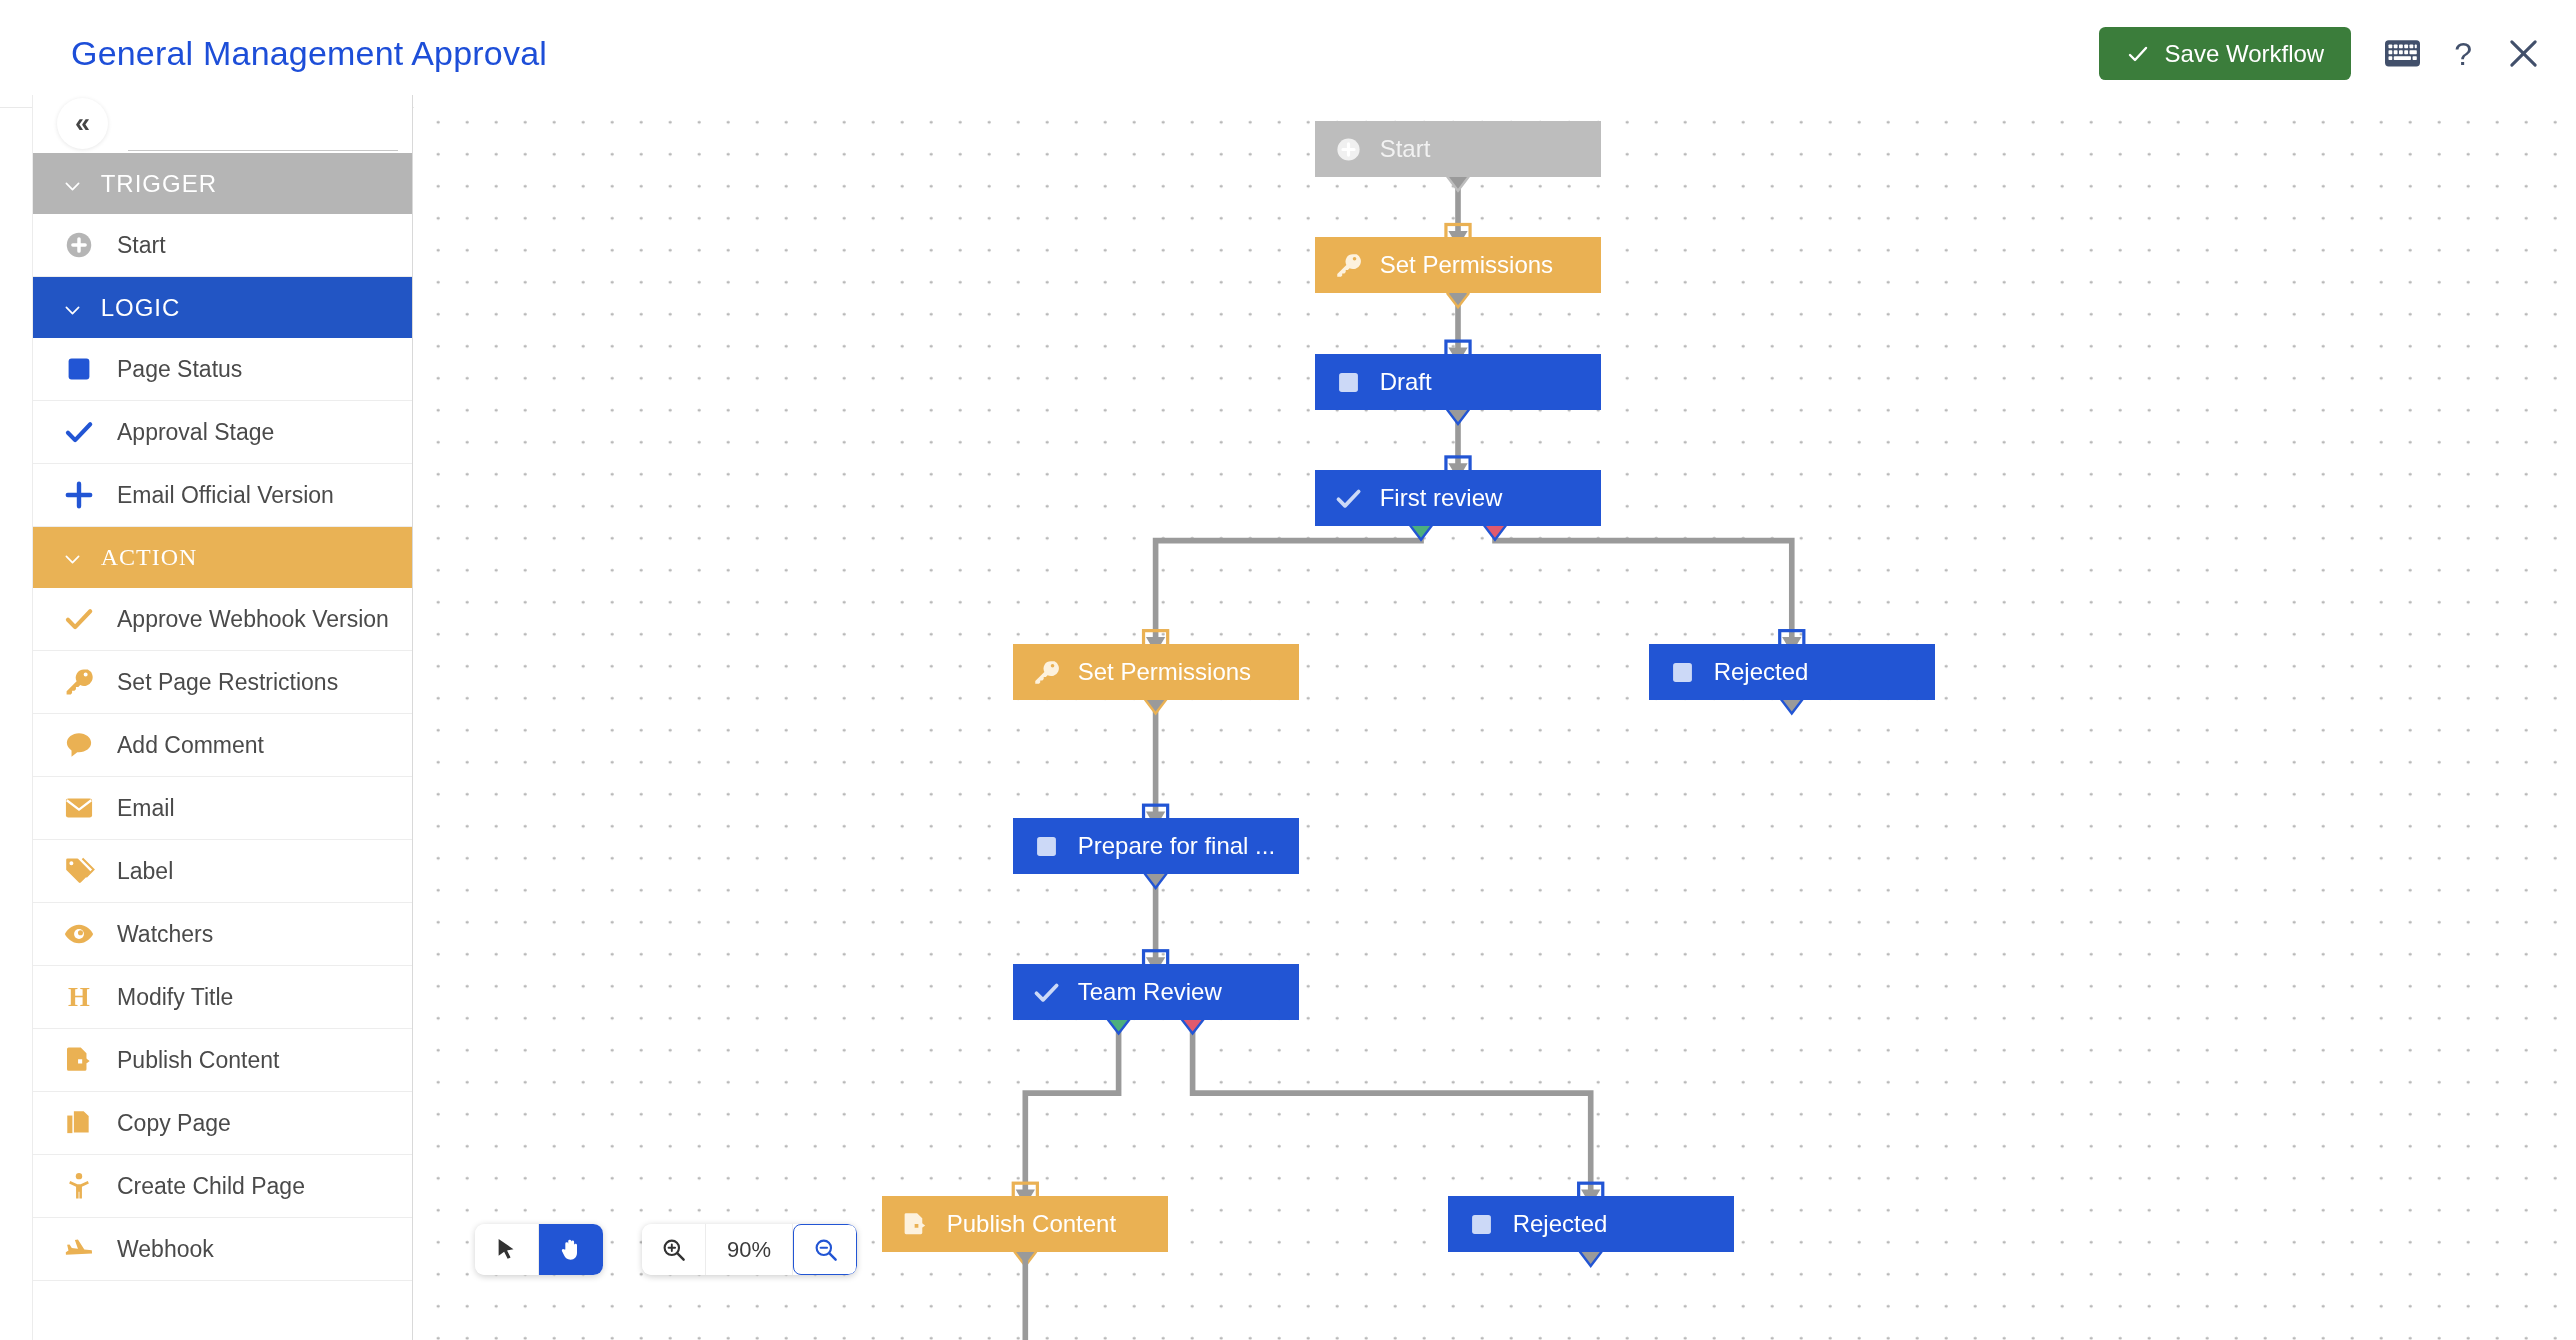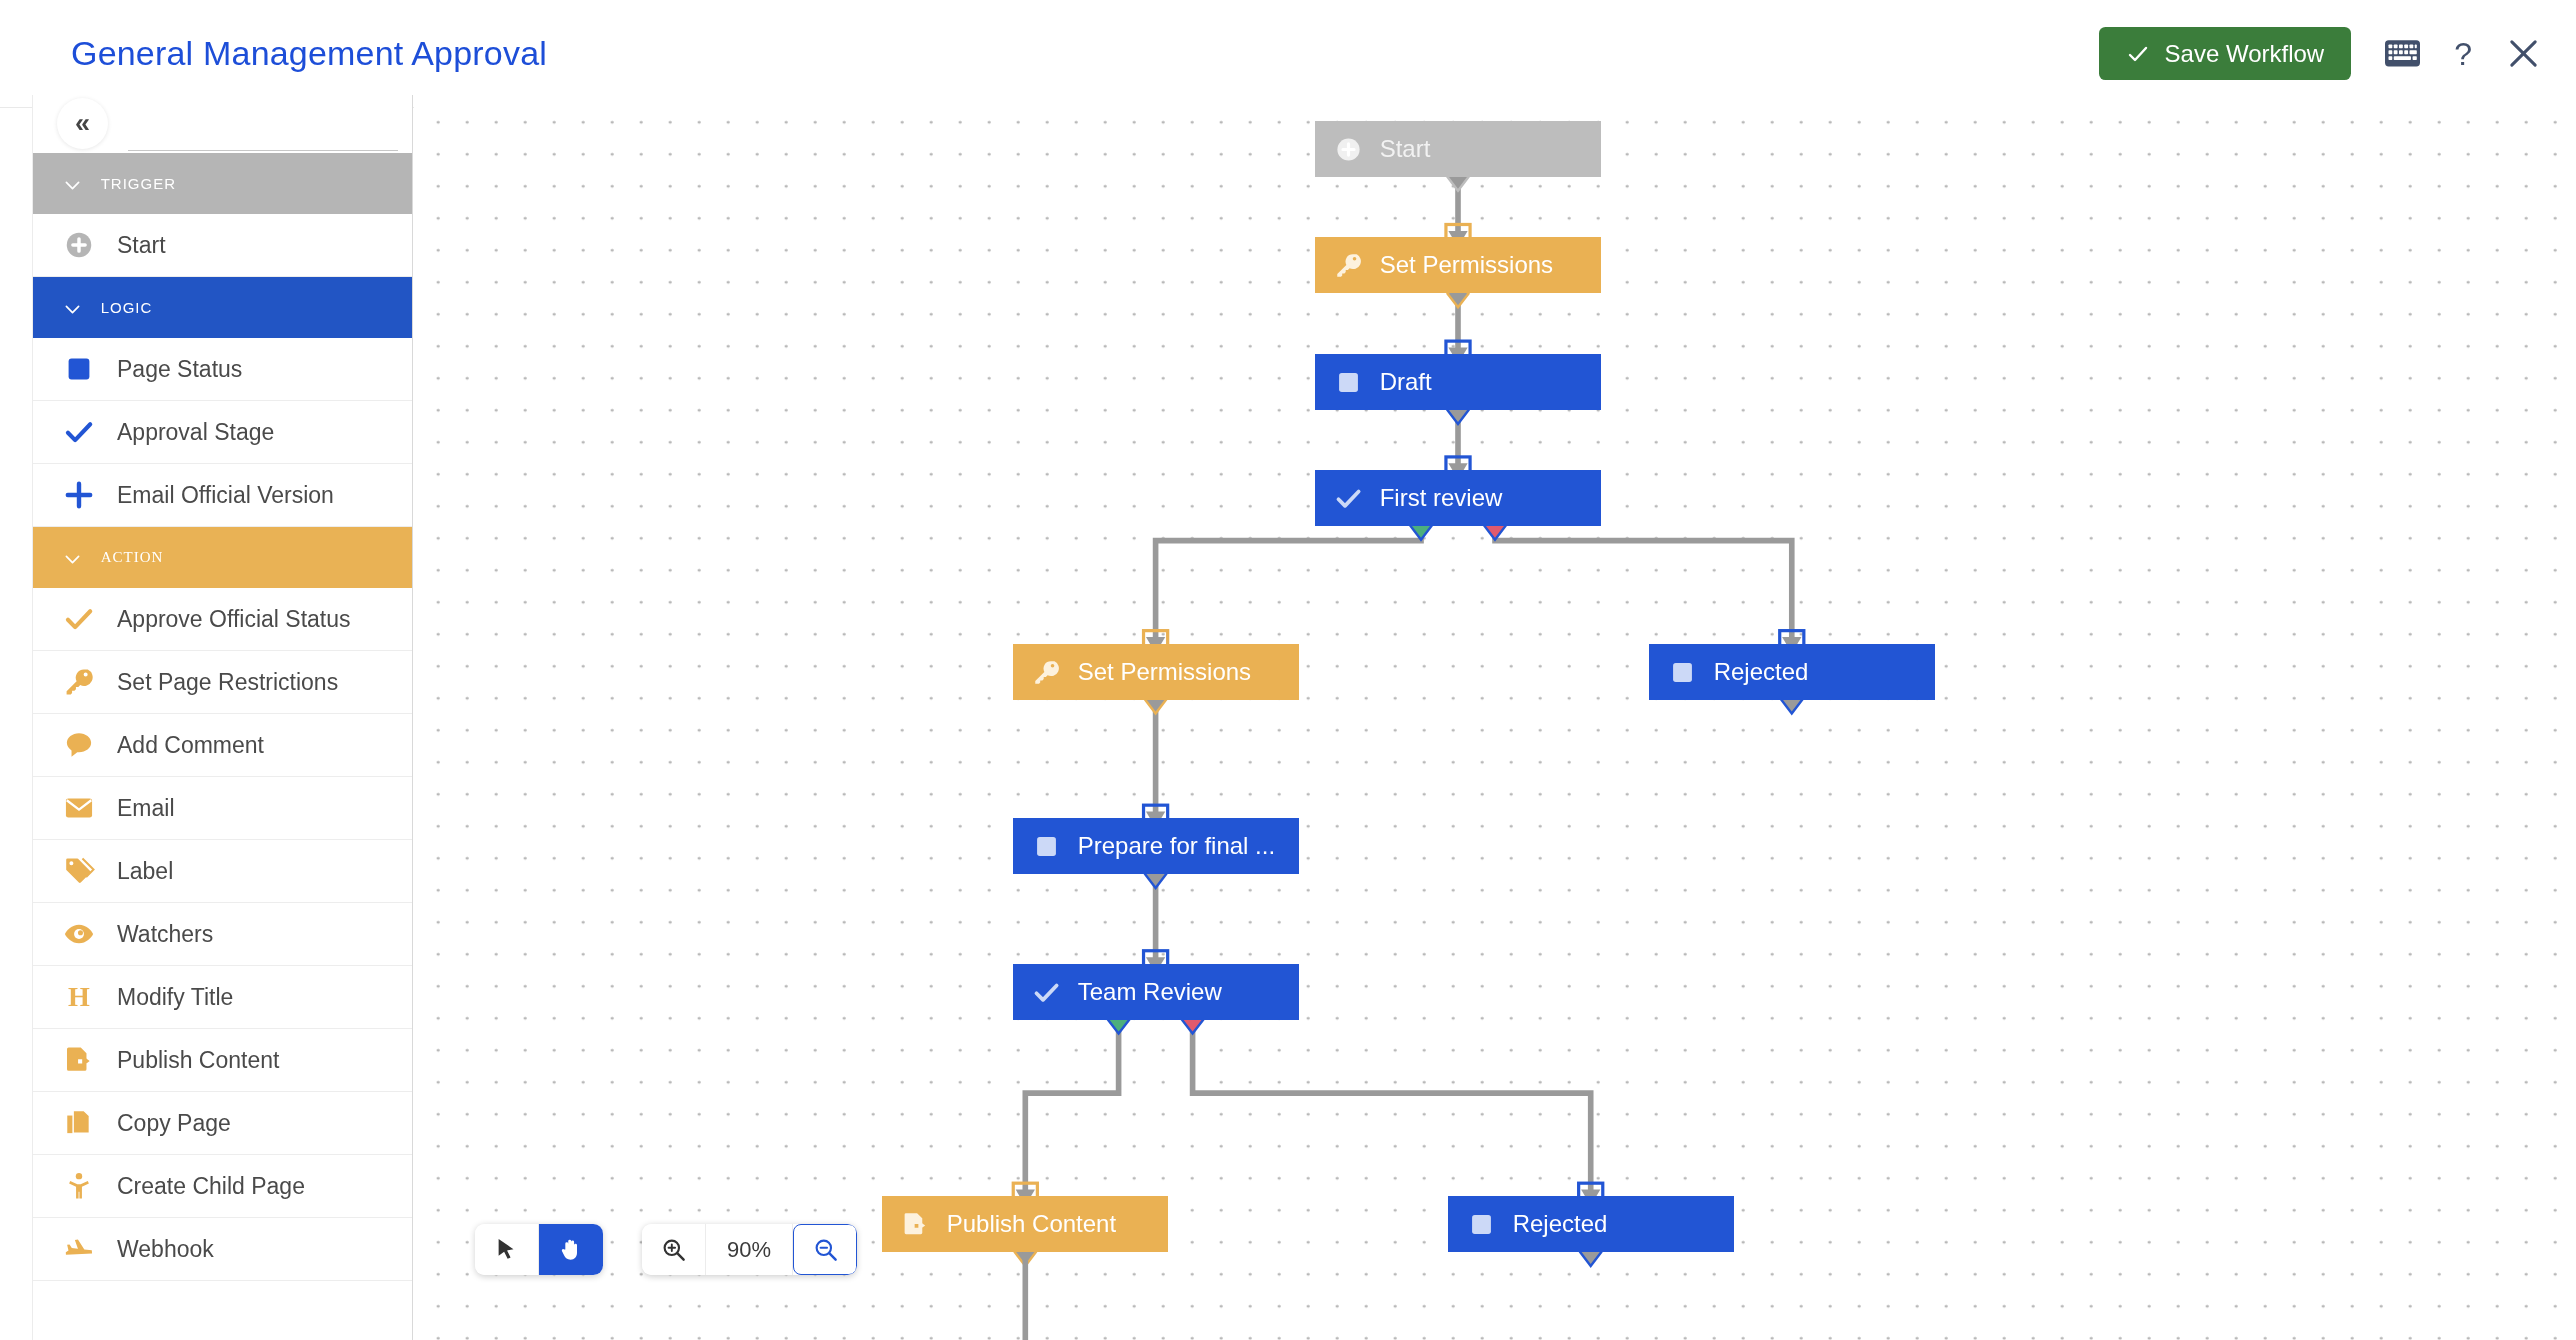--- a/index.html
+++ b/index.html
@@ -49,21 +49,21 @@
     display: flex; align-items: center; justify-content: center; cursor: pointer;
     color: #454545; font-size: 27px; font-weight: bold; line-height: 1;
   }
   #sidebar-search {
     position: absolute; left: 95px; top: 21px; width: 270px; height: 35px;
     border: none; border-bottom: 0.8px solid #c7c7c7; background: transparent;
     font-size: 21px; color: #333; outline: none; font-family: "Liberation Sans", sans-serif;
   }
   .section-header {
     height: 61px; display: flex; align-items: center; padding-left: 29px;
-    color: #ffffff; font-size: 15px; letter-spacing: 1px; cursor: pointer;
+    color: #ffffff; font-size: 24px; letter-spacing: 1px; cursor: pointer;
     gap: 21px;
   }
   .section-header.trigger { background: #b5b5b5; }
   .section-header.logic   { background: #2255c4; }
   .section-header.action  { background: #e9b255; font-family: Liberation Serif, serif; }
   .chev { width: 17.7px; height: 17.7px; display:block; }
   .side-item {
     height: 63px; display: flex; align-items: center; gap: 21px;
     padding-left: 29px; border-bottom: 0.8px solid #ededed;
     font-size: 23px; color: #4a4a4a; cursor: pointer; background: #fff;
@@ -216,21 +216,21 @@
               <path d="M5 8.5l7 7 7-7" fill="none" stroke="#ffffff" stroke-width="1.9" stroke-linecap="round" stroke-linejoin="round"></path>
             </svg></span>
           <span>ACTION</span>
         </div>
         <div class="side-item">
           <span class="ico">
             <svg xmlns="http://www.w3.org/2000/svg" viewBox="0 0 24 24" width="32" height="32">
               <path d="M3.7 12.6l5.4 5.5L20.4 6.2" fill="none" stroke="#eab153" stroke-width="3.1" stroke-linecap="round" stroke-linejoin="round"></path>
             </svg>
           </span>
-          <span>Approve Official Status</span>
+          <span>Approve Webhook Version</span>
         </div>
         <div class="side-item">
           <span class="ico">
             <svg xmlns="http://www.w3.org/2000/svg" viewBox="0 0 24 24" width="32" height="32">
               <path d="M15.6 2.6a6.1 6.1 0 00-5.4 8.9L2.7 19v2.4h3.1l1-1.1v-1.7h1.8l1.1-1.2v-1.7h1.8l1.4-1.4a6.1 6.1 0 105.7-11.7zM17 7.9a1.5 1.5 0 11-.01-3.01A1.5 1.5 0 0117 7.9z" fill="#eab153"></path>
             </svg>
           </span>
           <span>Set Page Restrictions</span>
         </div>
         <div class="side-item">

